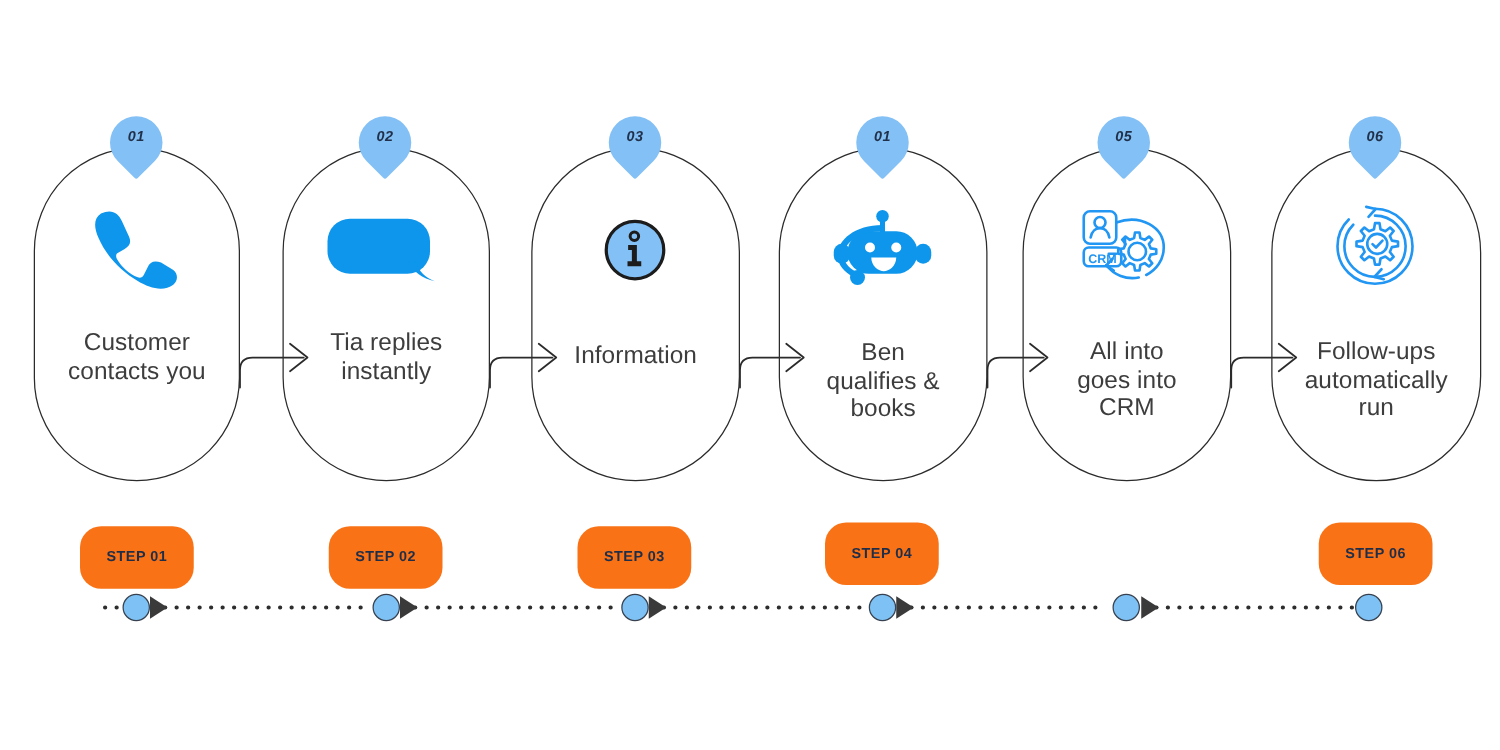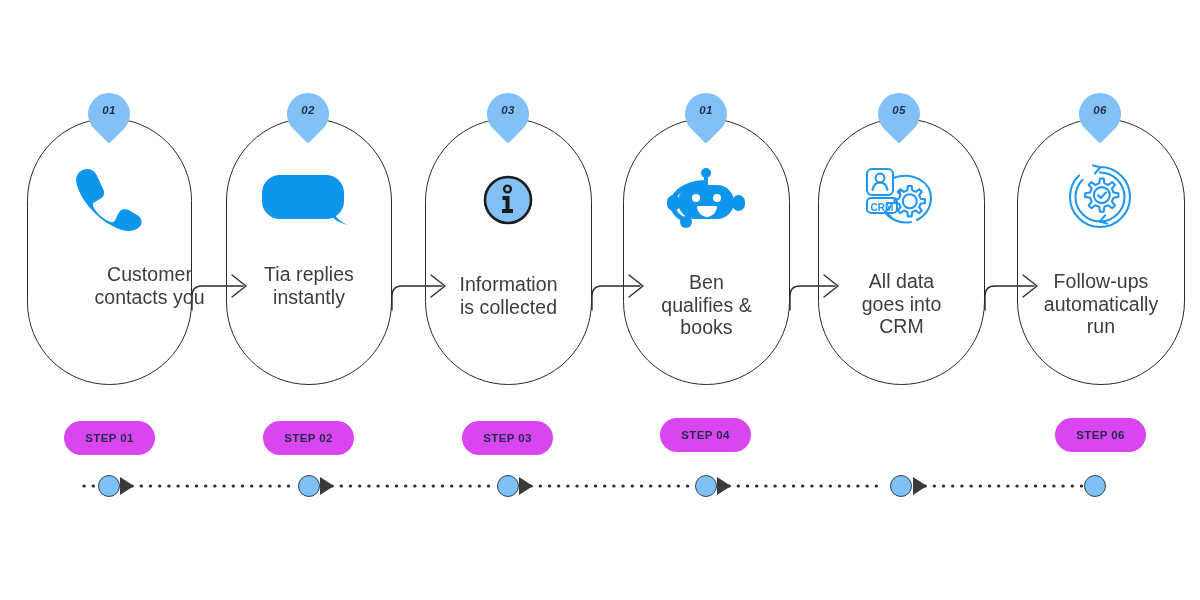--- a/index.html
+++ b/index.html
@@ -79,22 +79,22 @@
     text-align: center;
     color: #3d3d3d;
     font-size: 19.5px;
     line-height: 22.5px;
     font-weight: 400;
     letter-spacing: 0.05px;
   }
   
   .step-badge {
     position: absolute;
-    height: 34px;
-    background: #d946ef;
+    height: 50px;
+    background: #f97316;
     border-radius: 17px;
     display: flex;
     align-items: center;
     justify-content: center;
     color: #1f2d48;
     font-size: 11.5px;
     font-weight: 700;
     letter-spacing: 0.4px;
   }
   
@@ -250,39 +250,38 @@
                    L42.3 42.2 L38.4 43.8 L37.6 48.7 L34 48.7 L33.2 43.8 L29.3 42.2 L25.5 45.2
                    L22.7 42.4 L25.7 38.6 L24.1 34.7 L19.2 33.9 L19.2 30.3 L24.1 29.5 L25.7 25.6
                    L22.7 21.8 L25.5 19 L29.3 22 L33.2 20.4 Z"></path>
           <circle cx="35.8" cy="32.1" r="8"></circle>
           <path d="M32 32.3 L34.8 35 L40 29.5"></path>
         </g>
       </svg>
     </span>
   </div>
 
-  <div class="caption" style="left:27px; top:263px; width:165px;padding-left:40px;">
+  <div class="caption" style="left:27px; top:263px; width:165px;">
     <div>Customer</div>
     <div>contacts you</div>
   </div>
   <div class="caption" style="left:226px; top:263px; width:166px;">
     <div>Tia replies</div>
     <div>instantly</div>
   </div>
   <div class="caption" style="left:425px; top:273px; width:167px;">
     <div>Information</div>
-    <div>is collected</div>
   </div>
   <div class="caption" style="left:623px; top:271px; width:167px;">
     <div>Ben</div>
     <div>qualifies &amp;</div>
     <div>books</div>
   </div>
   <div class="caption" style="left:818px; top:270px; width:167px;">
-    <div>All data</div>
+    <div>All into</div>
     <div>goes into</div>
     <div>CRM</div>
   </div>
   <div class="caption" style="left:1017px; top:270px; width:168px;">
     <div>Follow-ups</div>
     <div>automatically</div>
     <div>run</div>
   </div>
 
   <div class="step-badge" style="left:64px;  top:421px; width:91px;">STEP 01</div>

